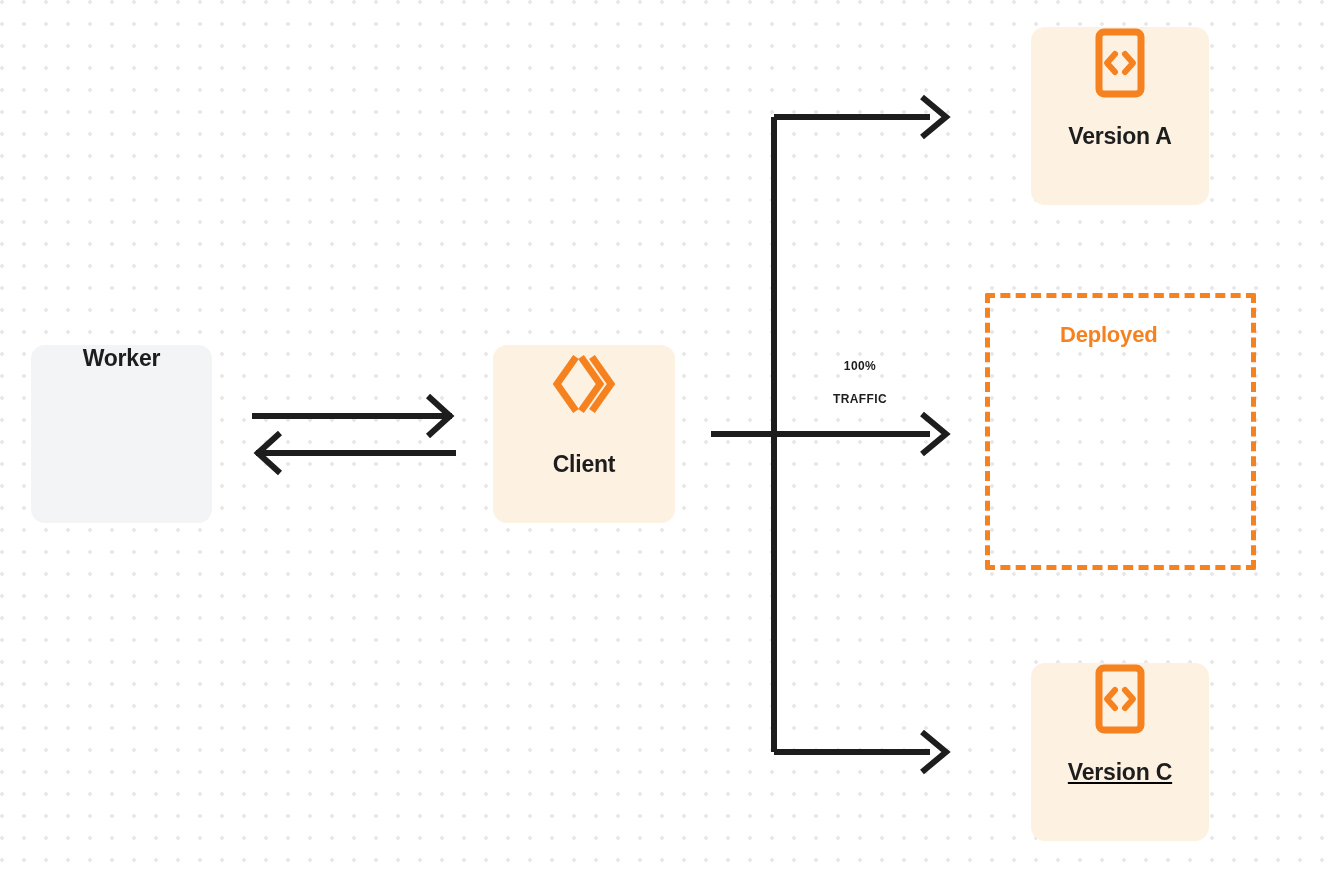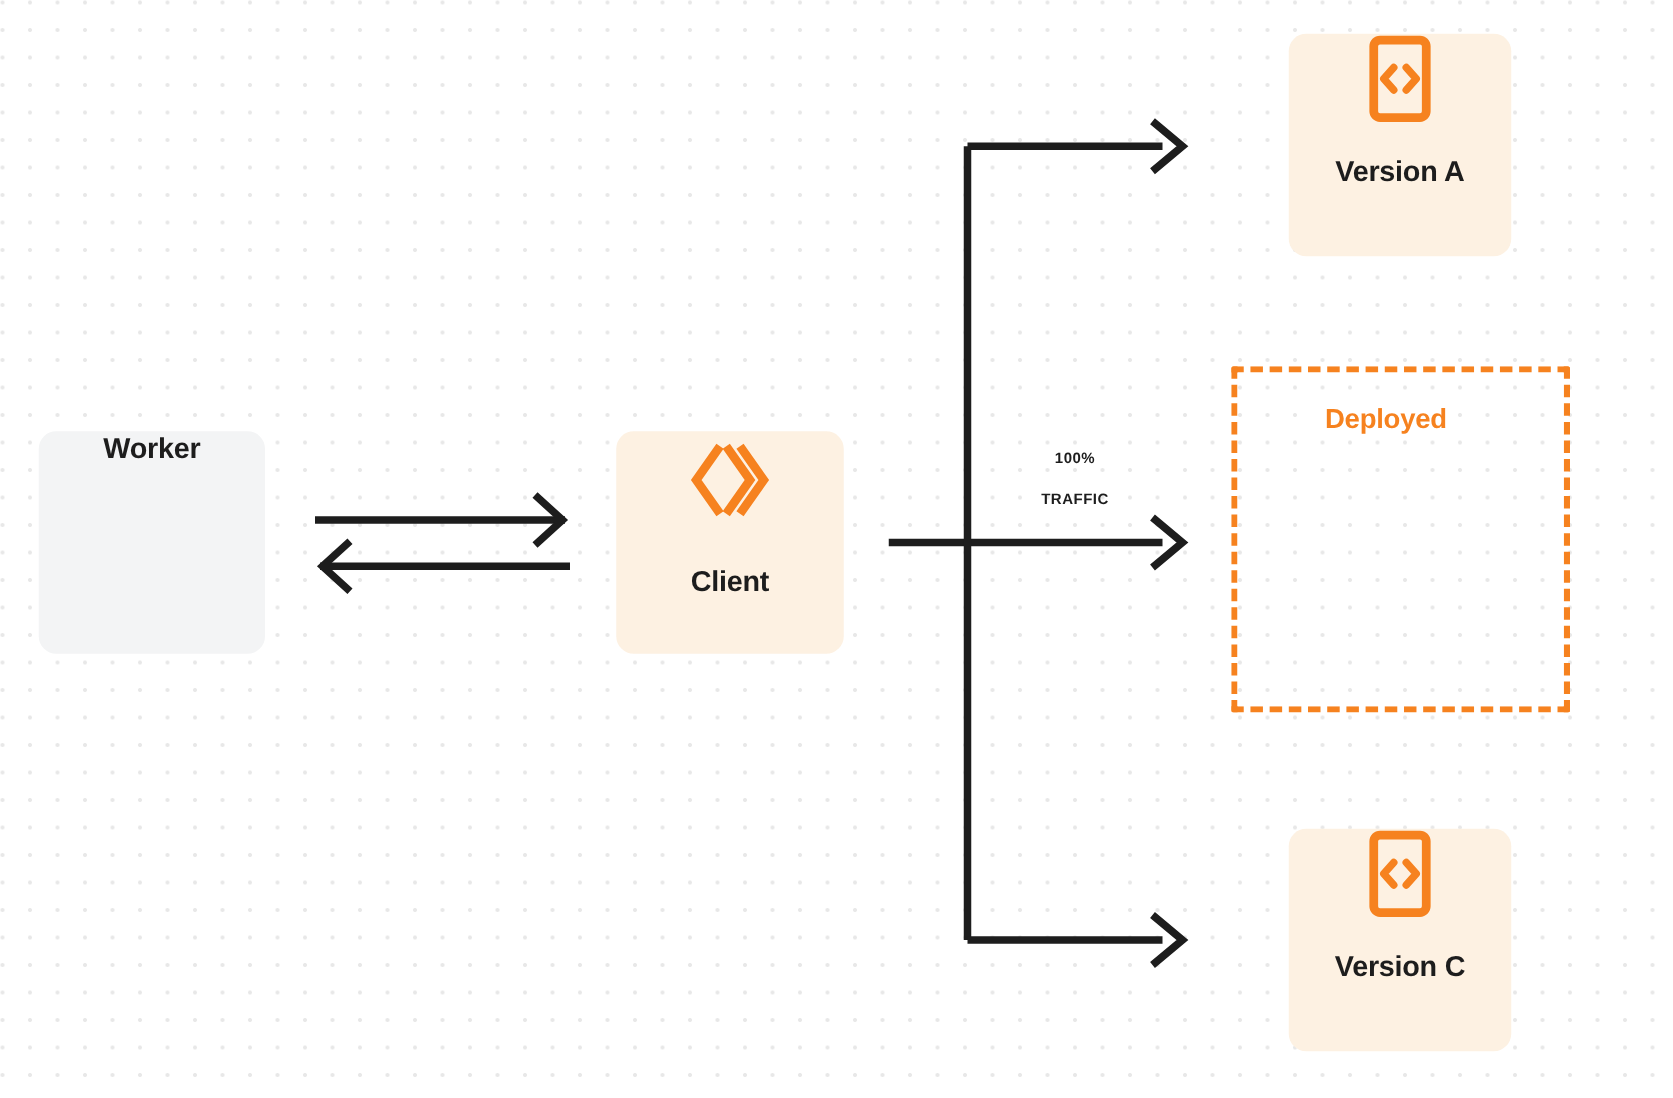--- a/index.html
+++ b/index.html
@@ -48,21 +48,21 @@
   }
   .worker-node .node-label { margin-top: 24px; }
   .version-node {
     width: 178px;
     height: 178px;
     background: #fdf1e2;
   }
   .version-node .node-label { margin-top: 20px; }
   .version-a { left: 1031px; top: 27px; }
   .version-b { left: 1031px; top: 345px; }
-  .version-c { left: 1031px; top: 663px; }
+  .version-c { left: 1031px; top: 663px; text-decoration: underline; }
 
   .deployed-box {
     position: absolute;
     left: 985px;
     top: 293px;
     width: 271px;
     height: 277px;
     border: 5px dashed #f6821f;
     border-radius: 2px;
     box-sizing: border-box;

